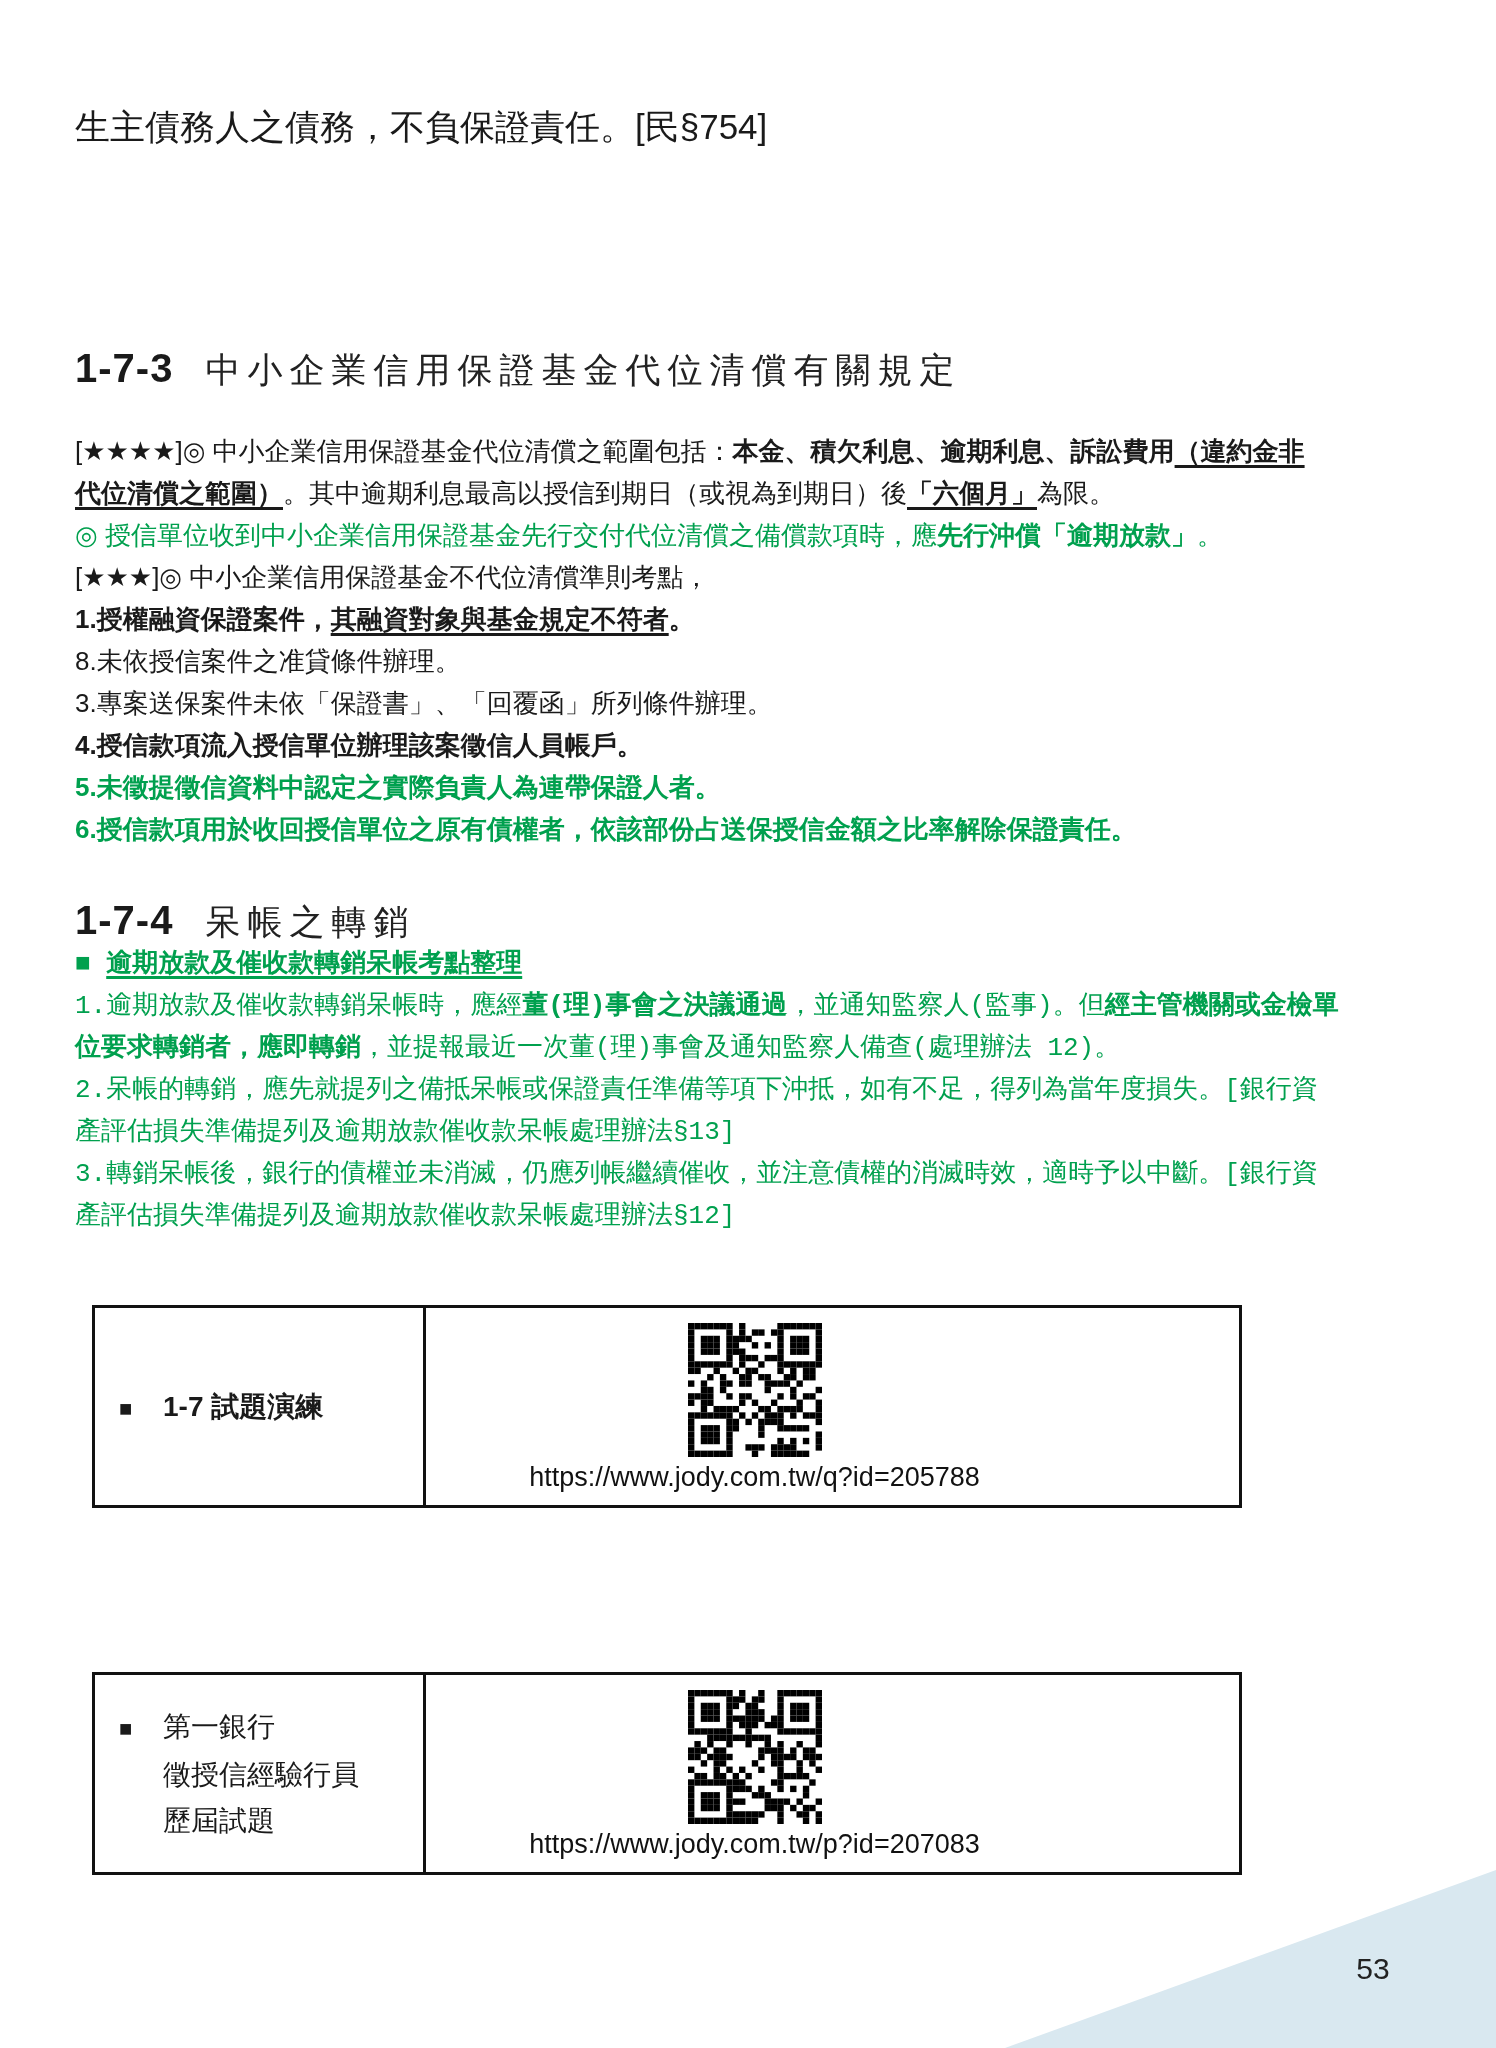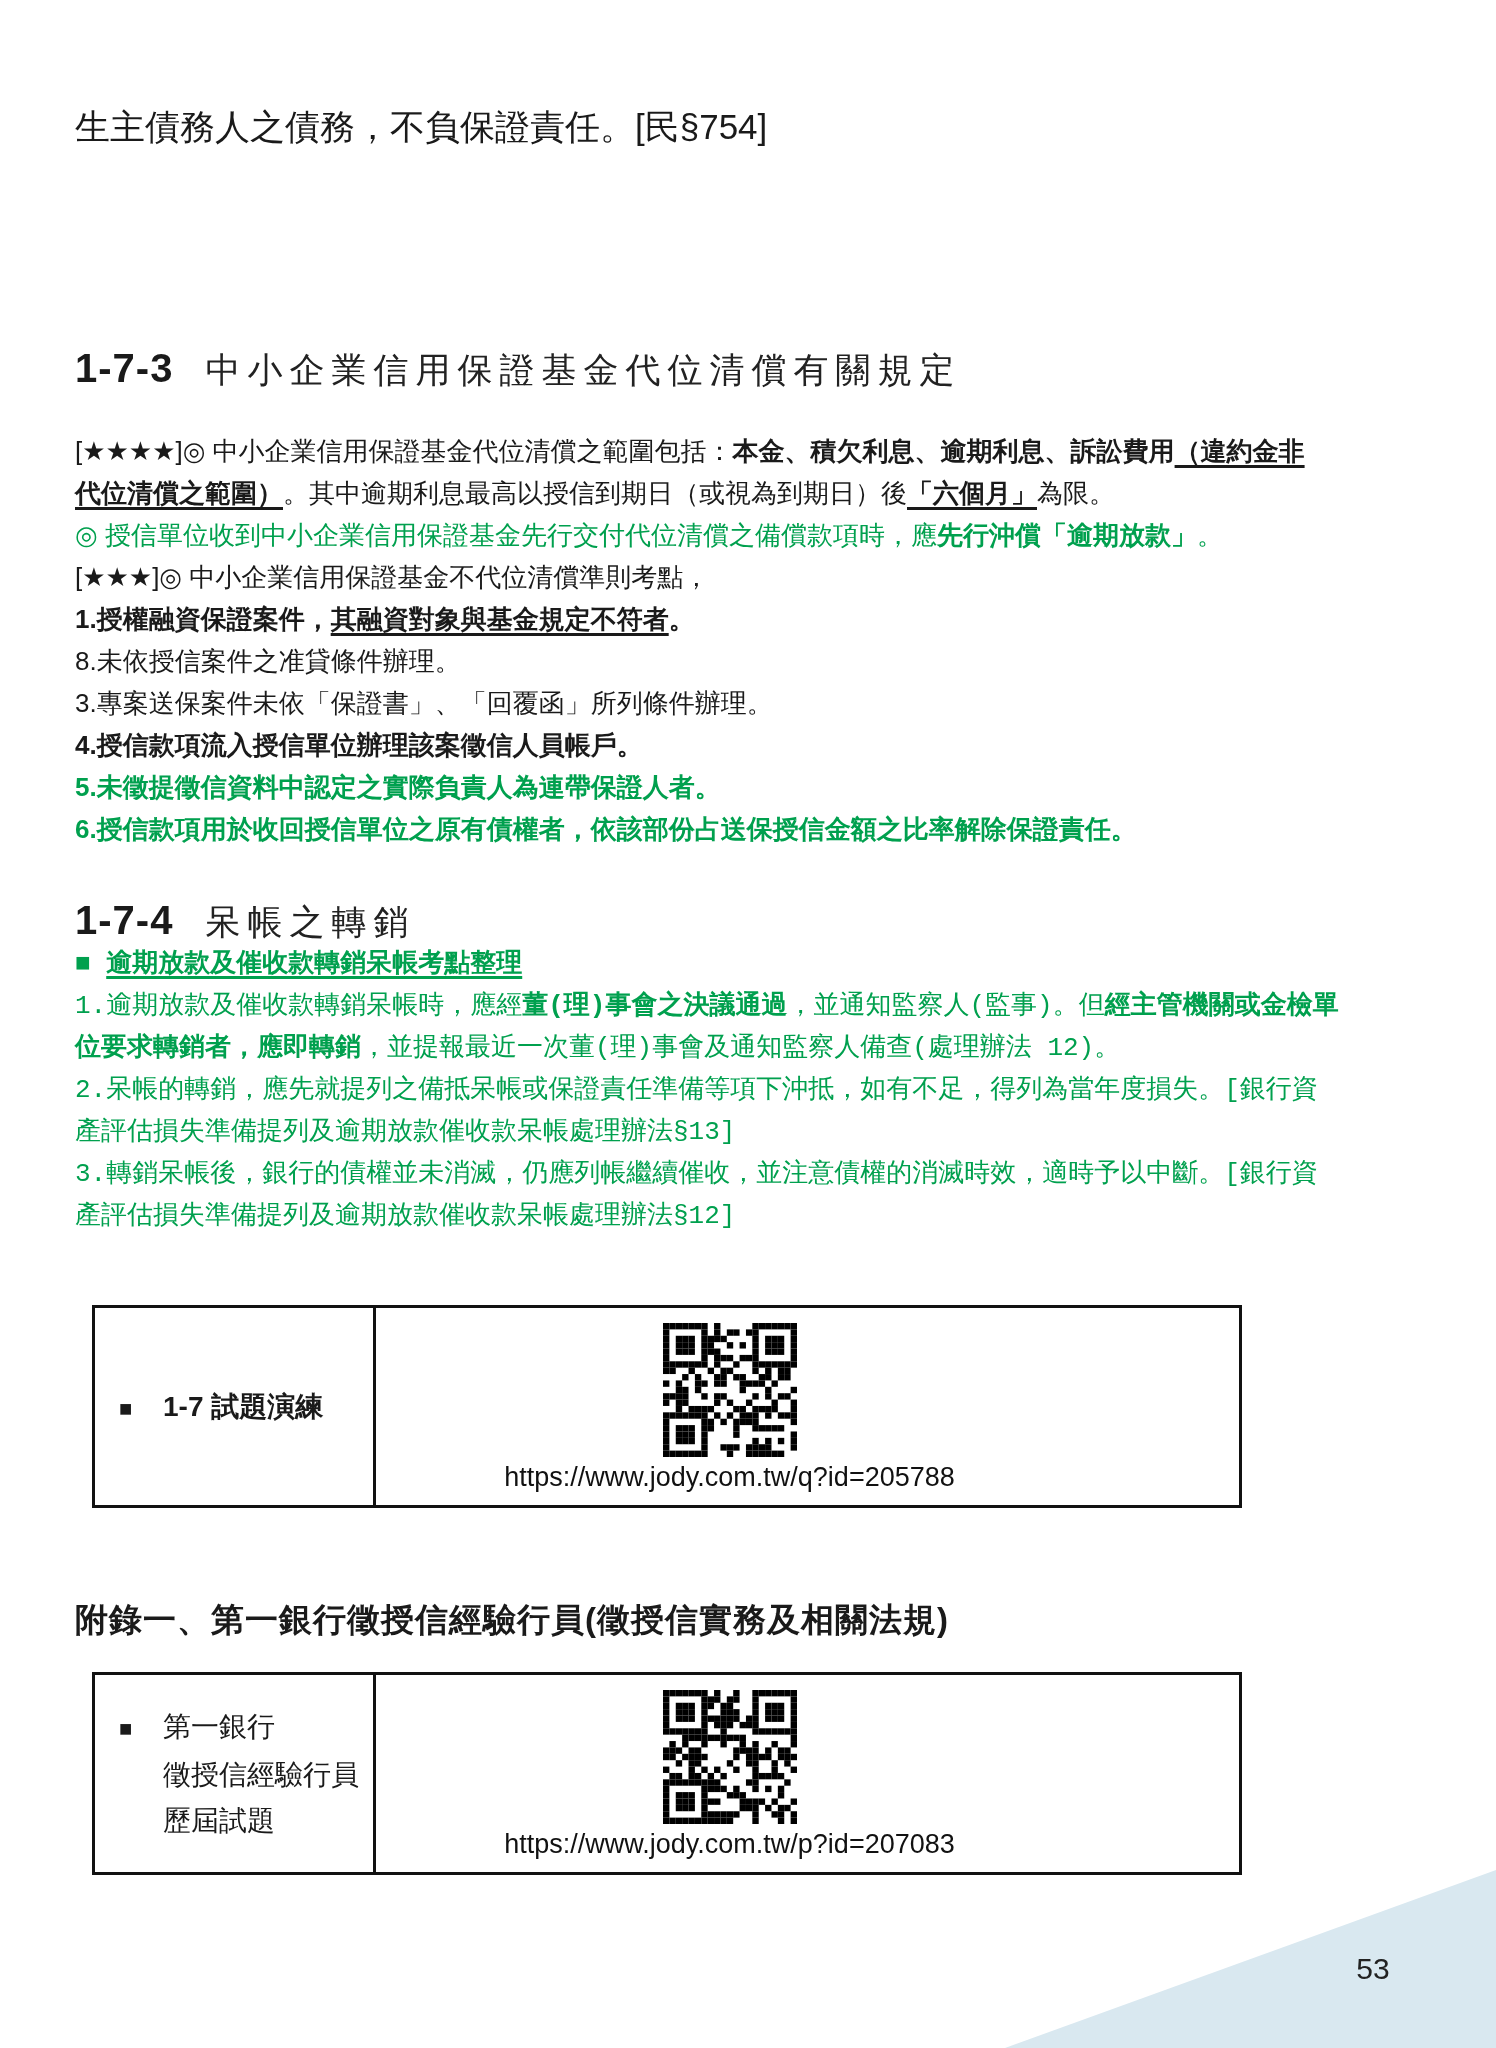--- a/index.html
+++ b/index.html
@@ -15,21 +15,21 @@
 
   
   .sec-head{position:absolute;left:75px;white-space:nowrap;display:flex;align-items:baseline;}
   .sec-num{font-weight:bold;font-size:40px;letter-spacing:1px;}
   .sec-title{font-size:35px;font-weight:400;letter-spacing:7px;margin-left:32px;color:#222;}
   .appendix-head{position:absolute;left:75px;font-size:33px;font-weight:bold;letter-spacing:1px;white-space:nowrap;}
   .intro{position:absolute;left:75px;font-size:35px;white-space:nowrap;}
 
   
   .qrtable{position:absolute;left:92px;width:1150px;border:3px solid #111;box-sizing:border-box;display:flex;background:#fff;}
-  .cell-left{width:281px;border-right:3px solid #111;box-sizing:border-box;display:flex;align-items:center;padding-left:24px;}
+  .cell-left{width:331px;border-right:3px solid #111;box-sizing:border-box;display:flex;align-items:center;padding-left:24px;}
   .cell-right{flex:1;display:flex;flex-direction:column;align-items:center;padding-top:15px;box-sizing:border-box;}
   .qr-stack{display:flex;flex-direction:column;align-items:center;transform:translateX(-78px);}
   .qr-url{font-size:27px;color:#111;margin-top:5px;white-space:nowrap;}
   .lbl-bold{font-weight:bold;font-size:28px;white-space:nowrap;}
   .bullet{display:inline-block;width:44px;font-size:22px;}
   .label-stack{font-size:28px;line-height:46px;}
   .label-stack .indent{padding-left:44px;}
   .qr-svg{display:block;}
 
   
@@ -317,21 +317,20 @@
             <rect x="90" y="120" width="6" height="6" fill="#000"></rect>
             <rect x="96" y="120" width="6" height="6" fill="#000"></rect>
             <rect x="102" y="120" width="6" height="6" fill="#000"></rect>
             <rect x="108" y="120" width="6" height="6" fill="#000"></rect>
           </svg>
         <div class="qr-url">https://www.jody.com.tw/q?id=205788</div>
       </div>
     </div>
   </div>
 
-  <div class="appendix-head" style="top:1598px;">附錄一、第一銀行徵授信經驗行員(徵授信實務及相關法規)</div>
 
   <div class="qrtable" style="top:1672px;height:203px;">
     <div class="cell-left">
       <div class="label-stack">
         <div>
           <span class="bullet">■</span><span>第一銀行</span>
         </div>
         <div class="indent">徵授信經驗行員</div>
         <div class="indent">歷屆試題</div>
       </div>

